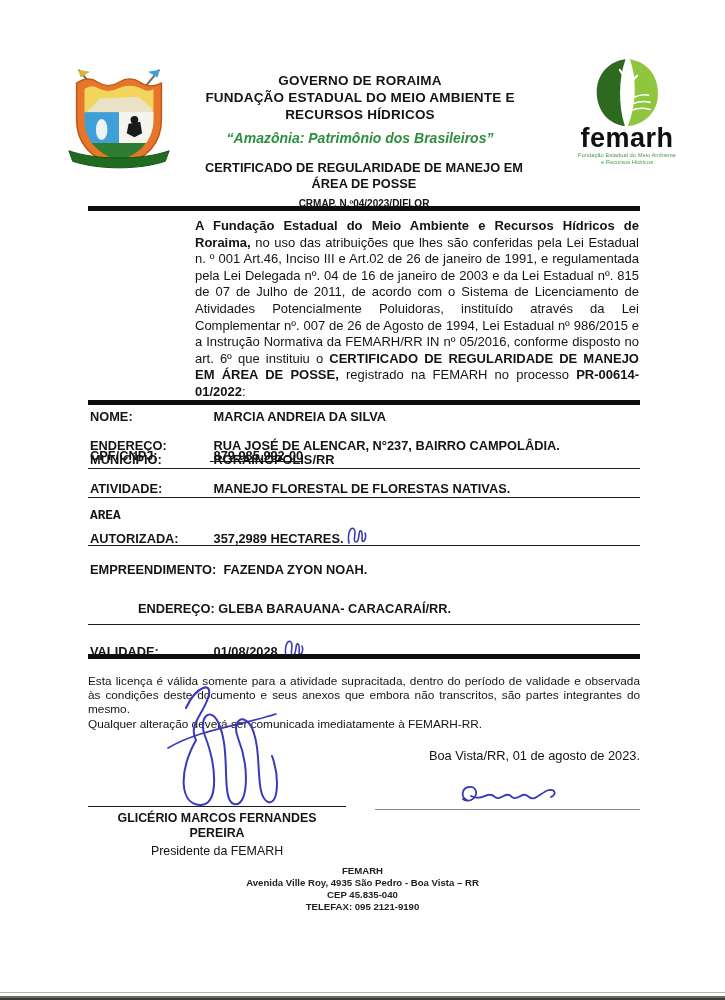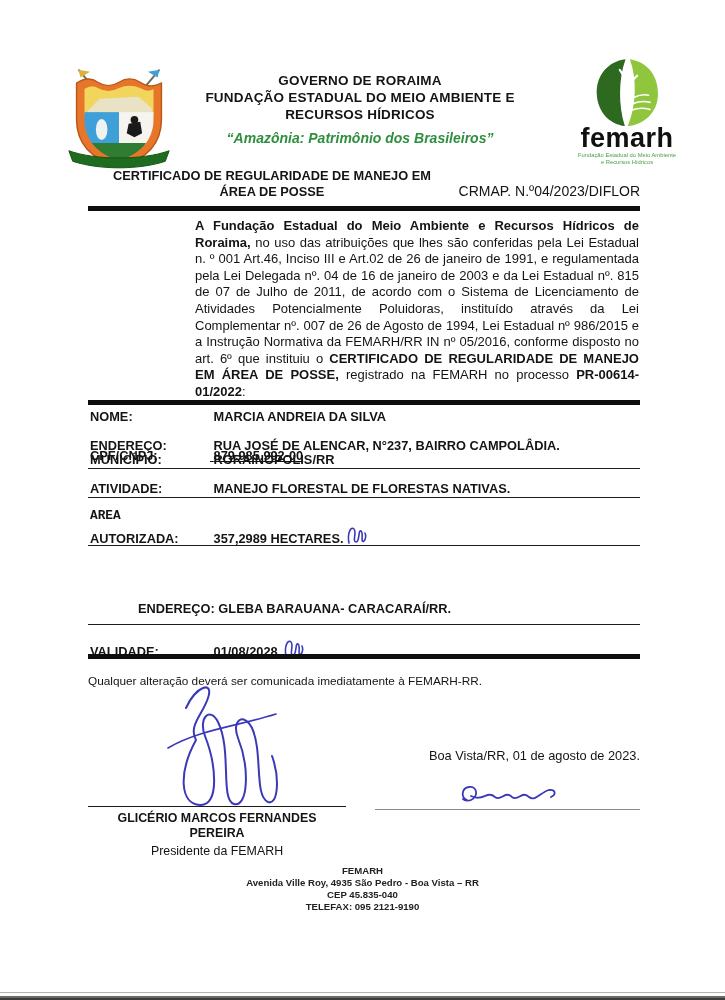--- a/index.html
+++ b/index.html
@@ -18,23 +18,23 @@
   .coat{position:absolute;left:60px;top:62px;width:118px;height:108px;}
   .hdr-center{position:absolute;left:180px;top:72px;width:360px;text-align:center;}
   .hdr-center .org{font-size:13.5px;font-weight:bold;line-height:17px;letter-spacing:.2px;}
   .tagline{margin-top:7px;font-size:14px;font-weight:bold;font-style:italic;color:var(--tagline-green);}
   .femarh{position:absolute;left:563px;top:57px;width:128px;text-align:center;}
   .femarh-icon{width:72px;height:72px;margin:0 auto;display:block;}
   .femarh-word{font-size:27px;font-weight:bold;letter-spacing:.5px;color:#101010;line-height:26px;margin-top:-4px;}
   .femarh-sub{font-size:5.8px;color:#4d9c4c;line-height:7px;margin-top:1px;}
 
   
-  .title-row{position:absolute;left:88px;top:168px;width:552px;display:flex;align-items:flex-end;}
+  .title-row{position:absolute;left:88px;top:160px;width:552px;display:flex;align-items:center;flex-direction:column;}
   .title-main{width:368px;text-align:center;font-size:12.8px;font-weight:bold;line-height:15.5px;}
-  .title-num{flex:1;text-align:right;font-size:14px;font-weight:normal;padding-top:7px;white-space:nowrap;}
+  .title-num{flex:1;text-align:right;font-size:10px;font-weight:bold;padding-top:7px;white-space:nowrap;}
   .rule-double{position:absolute;left:88px;width:552px;height:4px;border-top:3.5px solid #0e0e0e;border-bottom:2px solid #0e0e0e;}
   .rd1{top:206px;}
   .rd2{top:400px;}
   .rd3{top:654px;}
   .rule-thin{position:absolute;left:88px;width:552px;border-top:1.6px solid #1c1c1c;}
   .rt1{top:468px;}
   .rt2{top:497px;}
   .rt3{top:545px;}
   .rt4{top:624px;}
 
@@ -161,36 +161,41 @@
 
   <div class="frow f-area1">AREA</div>
   <div class="frow f-area2">
     <span class="lab">AUTORIZADA:</span>
     <span>357,2989 HECTARES.</span><svg class="initial" width="22" height="26" viewBox="0 0 22 26">
       <path d="M3,20 C1,10 5,3 8,6 C11,9 6,19 10,19 C14,19 12,6 15,8 C18,10 14,21 18,18 C20,16 20,12 19,10" stroke="var(--signature-blue)" stroke-width="1.6" fill="none" stroke-linecap="round"></path>
     </svg>
   </div>
   <div class="rule-thin rt3"></div>
 
+  <div class="frow f-emp">
+    <span>EMPREENDIMENTO:</span>&nbsp;
+    <span>FAZENDA ZYON NOAH.</span>
+  </div>
 
   <div class="frow f-end2">
     <span>ENDEREÇO:</span>
     <span>GLEBA BARAUANA- CARACARAÍ/RR.</span>
   </div>
   <div class="rule-thin rt4"></div>
 
   <div class="frow f-val">
     <span class="lab">VALIDADE:</span>
     <span>01/08/2028.</span><svg class="initial" width="22" height="26" viewBox="0 0 22 26">
       <path d="M3,20 C1,10 5,3 8,6 C11,9 6,19 10,19 C14,19 12,6 15,8 C18,10 14,21 18,18 C20,16 20,12 19,10" stroke="var(--signature-blue)" stroke-width="1.6" fill="none" stroke-linecap="round"></path>
     </svg>
   </div>
   <div class="rule-double rd3"></div>
 
   <div class="notes">
+    <div>Esta licença é válida somente para a atividade supracitada, dentro do período de validade e observada às condições deste documento e seus anexos que embora não transcritos, são partes integrantes do mesmo.</div>
     <div>Qualquer alteração deverá ser comunicada imediatamente à FEMARH-RR.</div>
   </div>
 
   <div class="date-line">Boa Vista/RR, 01 de agosto de 2023.</div>
 
   <svg class="sig-big" viewBox="0 0 150 134">
     <path d="M28,30 C38,8 56,2 50,20 C45,36 30,48 38,62
              M38,62 C20,95 22,126 42,127 C62,128 58,86 47,58 C40,40 52,28 60,44
              C74,72 62,122 76,126 C90,130 92,90 80,60 C73,42 86,34 94,50
              C105,74 96,118 110,124 C120,128 122,100 114,78" stroke="var(--signature-blue)" stroke-width="2" fill="none" stroke-linecap="round"></path>

